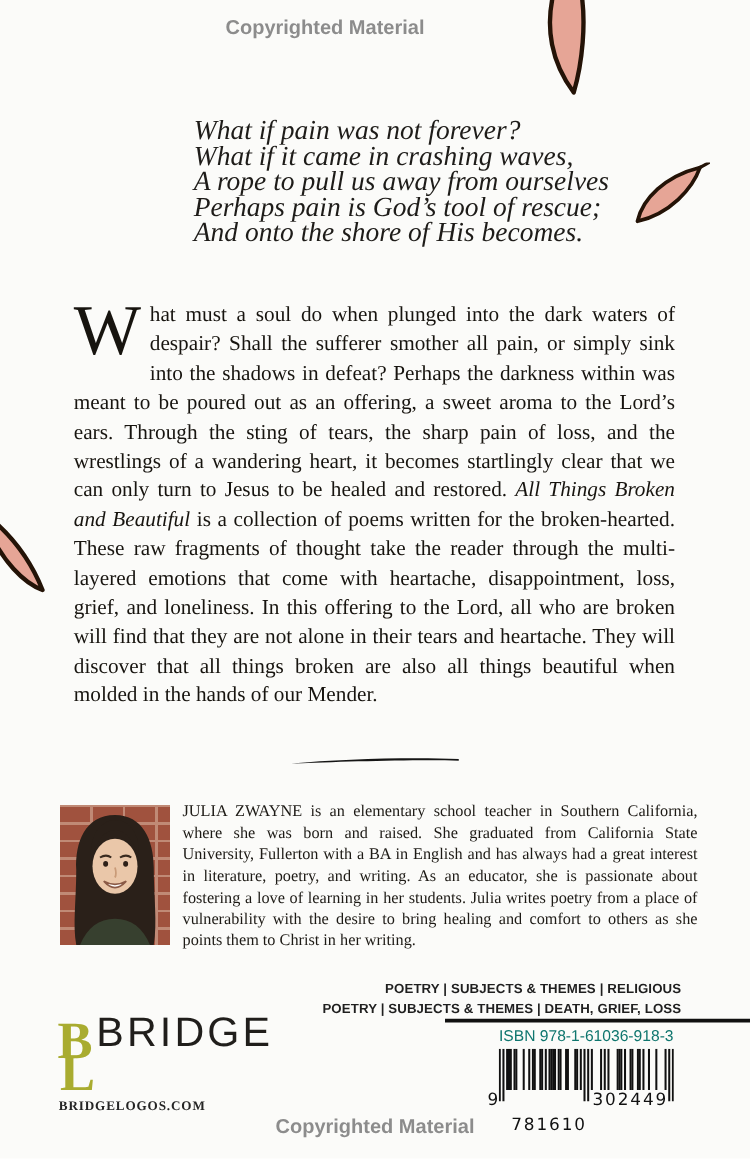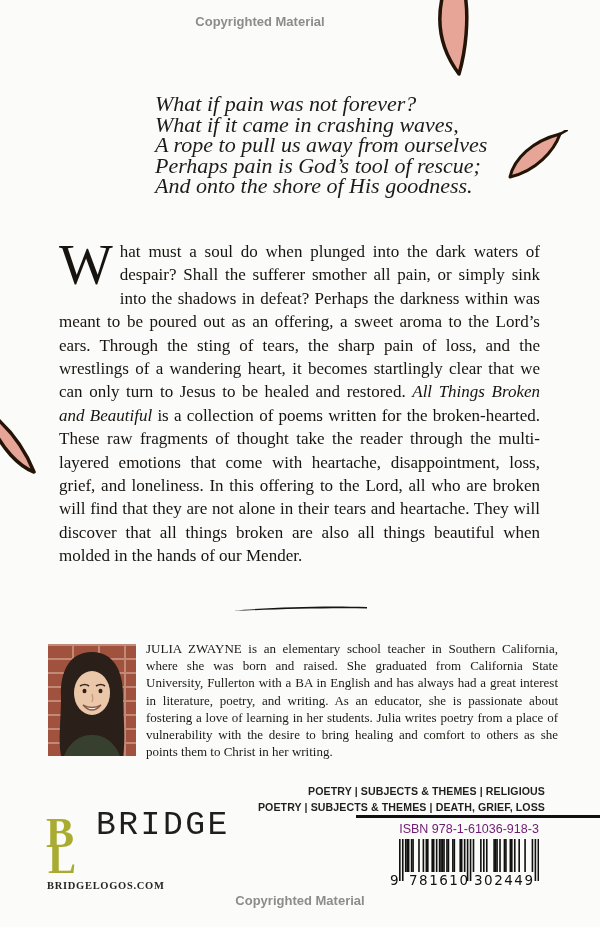--- a/index.html
+++ b/index.html
@@ -7,21 +7,21 @@
     --ink:#17140f; --gray:#8c8c8c;
   }
   *{margin:0;padding:0;box-sizing:border-box;}
   html,body{background:#ffffff;}
   .page{
     position:relative;width:600px;height:927px;background:#fbfbf9;
     overflow:hidden;font-family:"Liberation Serif",serif;color:var(--ink);
   }
   .copyright{
     position:absolute;font-family:"Liberation Sans",sans-serif;
-    font-size:13px;font-weight:600;color:var(--gray);text-align:center;width:300px;
+    font-size:16px;font-weight:600;color:var(--gray);text-align:center;width:300px;
   }
   .copyright.top{left:110px;top:14px;}
   .copyright.bottom{left:150px;top:893px;}
   .petal{position:absolute;}
   .poem{
     position:absolute;left:155px;top:94px;font-style:italic;
     font-size:22px;line-height:20.5px;color:#1e1c19;
   }
   .desc{
     position:absolute;left:59px;top:240px;width:481px;
@@ -53,39 +53,39 @@
   }
   .hrule{position:absolute;left:356px;top:815px;width:244px;height:2.5px;background:#101010;}
   .logo{position:absolute;left:0;top:0;}
   .monogram-letter{
     position:absolute;font-family:"Liberation Serif",serif;font-weight:bold;
     font-size:42px;line-height:1;color:var(--brand);
   }
   .monogram-b{left:46px;top:812px;}
   .monogram-l{left:48px;top:838px;}
   .logo-name{
-    position:absolute;left:77px;top:812px;font-family:Liberation Mono, monospace;
-    font-size:33px;line-height:27.5px;letter-spacing:2.5px;color:#201e1b;margin-left:19px;
+    position:absolute;left:77px;top:812px;font-family:Liberation Sans, sans-serif;
+    font-size:33px;line-height:27.5px;letter-spacing:2.5px;color:#201e1b;
   }
   .logo-site{
     position:absolute;left:47px;top:880px;font-family:Liberation Serif, serif;
     font-weight:bold;font-size:10.5px;letter-spacing:0.7px;color:#252525;
   }
   .isbn-label{
     position:absolute;left:390px;top:822px;width:158px;text-align:center;
-    font-family:"Liberation Sans",sans-serif;font-size:12.5px;color:#701a75;
+    font-family:"Liberation Sans",sans-serif;font-size:12.5px;color:#0f766e;
   }
   .barcode-wrap{position:absolute;left:394px;top:839px;width:150px;height:58px;background:#fbfbf9;}
   .barcode-wrap svg{position:absolute;left:5px;top:0;}
   .bc-digit{
     position:absolute;top:33px;font-family:"DejaVu Sans",sans-serif;
     font-size:13.5px;color:#111;
   }
   .bc-lead{left:-4px;}
-  .bc-left{left:15px;width:60px;text-align:center;letter-spacing:1.5px;}
+  .bc-left{left:15px;width:60px;text-align:center;letter-spacing:1.5px;margin-top:20px;}
   .bc-right{left:80px;width:60px;text-align:center;letter-spacing:1.5px;}
 </style>
 </head>
 <body>
 
 <div class="page">
 
   <div class="copyright top">Copyrighted Material</div>
 
   <svg class="petal" style="left:435px;top:0;" width="50" height="78" viewBox="0 0 50 78">
@@ -97,21 +97,21 @@
   </svg>
   <svg class="petal" style="left:0;top:414px;" width="42" height="62" viewBox="0 0 42 62">
     <path d="M-6,2 C8,14 24,33 34,58 C18,52 2,34 -8,12 Z" style="fill:var(--petal);stroke:var(--petal-stroke);stroke-width:3.5;stroke-linejoin:round"></path>
   </svg>
 
   <div class="poem">
     <div>What if pain was not forever?</div>
     <div>What if it came in crashing waves,</div>
     <div>A rope to pull us away from ourselves</div>
     <div>Perhaps pain is God’s tool of rescue;</div>
-    <div>And onto the shore of His goodness.</div>
+    <div>And onto the shore of His becomes.</div>
   </div>
 
   <div class="desc">
     <span class="dropcap">W</span><span>hat must a soul do when plunged into the dark waters of despair? Shall the sufferer smother all pain, or simply sink into the shadows in defeat? Perhaps the darkness within was meant to be poured out as an offering, a sweet aroma to the Lord’s ears. Through the sting of tears, the sharp pain of loss, and the wrestlings of a wandering heart, it becomes startlingly clear that we can only turn to Jesus to be healed and restored. </span><span class="title-italic">All Things Broken and Beautiful</span><span> is a collection of poems written for the broken-hearted. These raw fragments of thought take the reader through the multi-layered emotions that come with heartache, disappointment, loss, grief, and loneliness. In this offering to the Lord, all who are broken will find that they are not alone in their tears and heartache. They will discover that all things broken are also all things beautiful when molded in the hands of our Mender.</span>
   </div>
 
   <svg class="divider" width="138" height="12" viewBox="0 0 138 12">
     <path d="M2,8.8 C40,5.2 95,3.6 136,5.1 L136,6.5 C95,5.6 40,7.6 2,8.8 Z" fill="#151515"></path>
   </svg>
 

